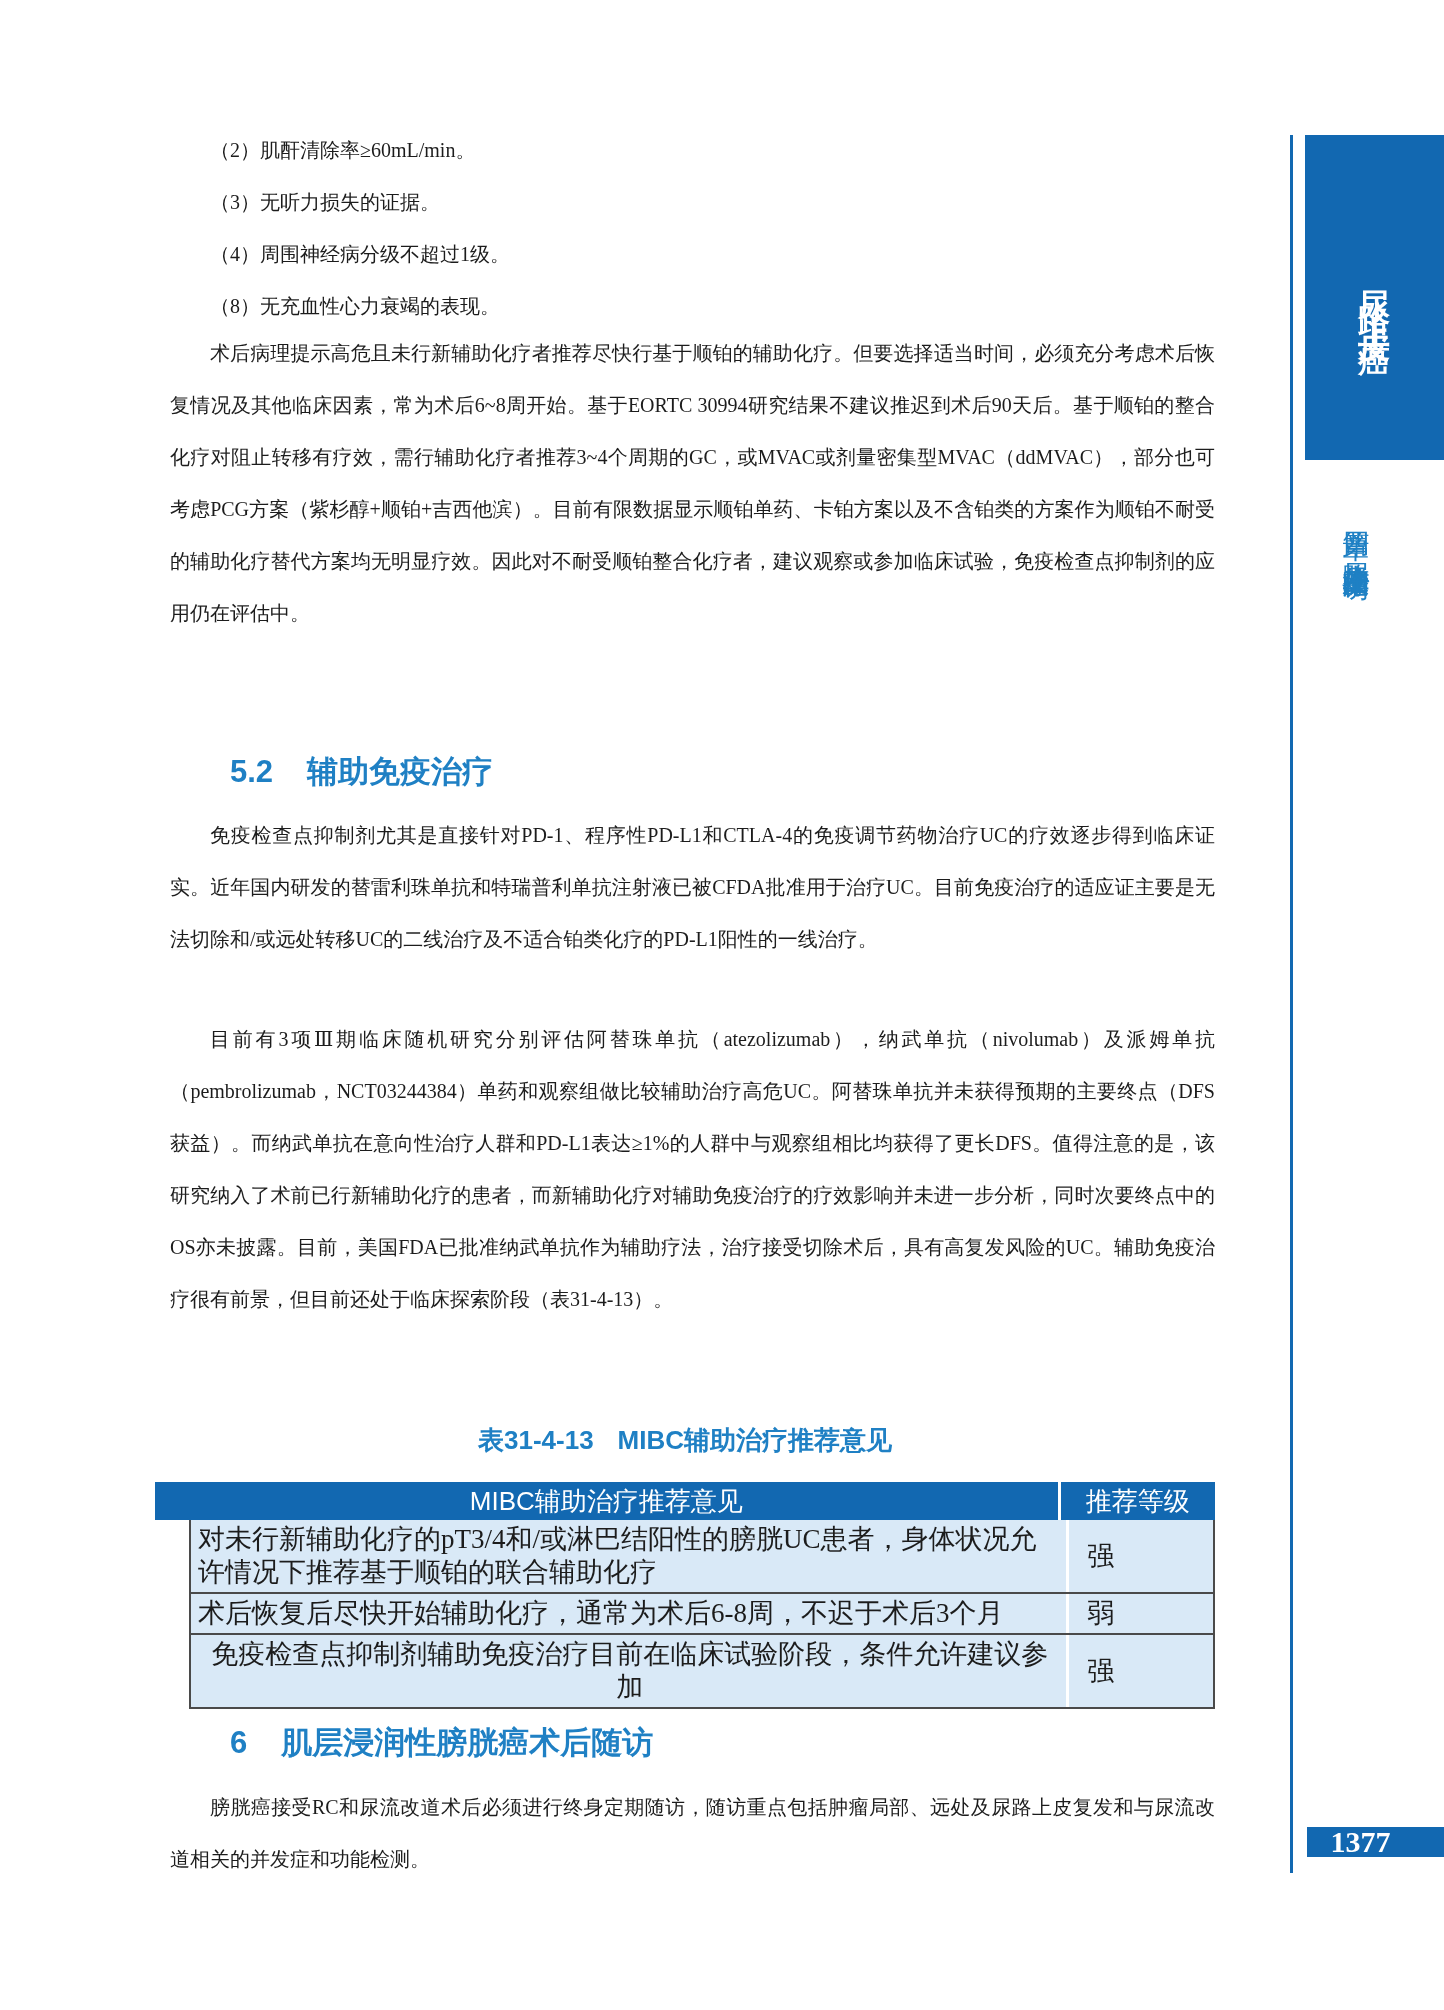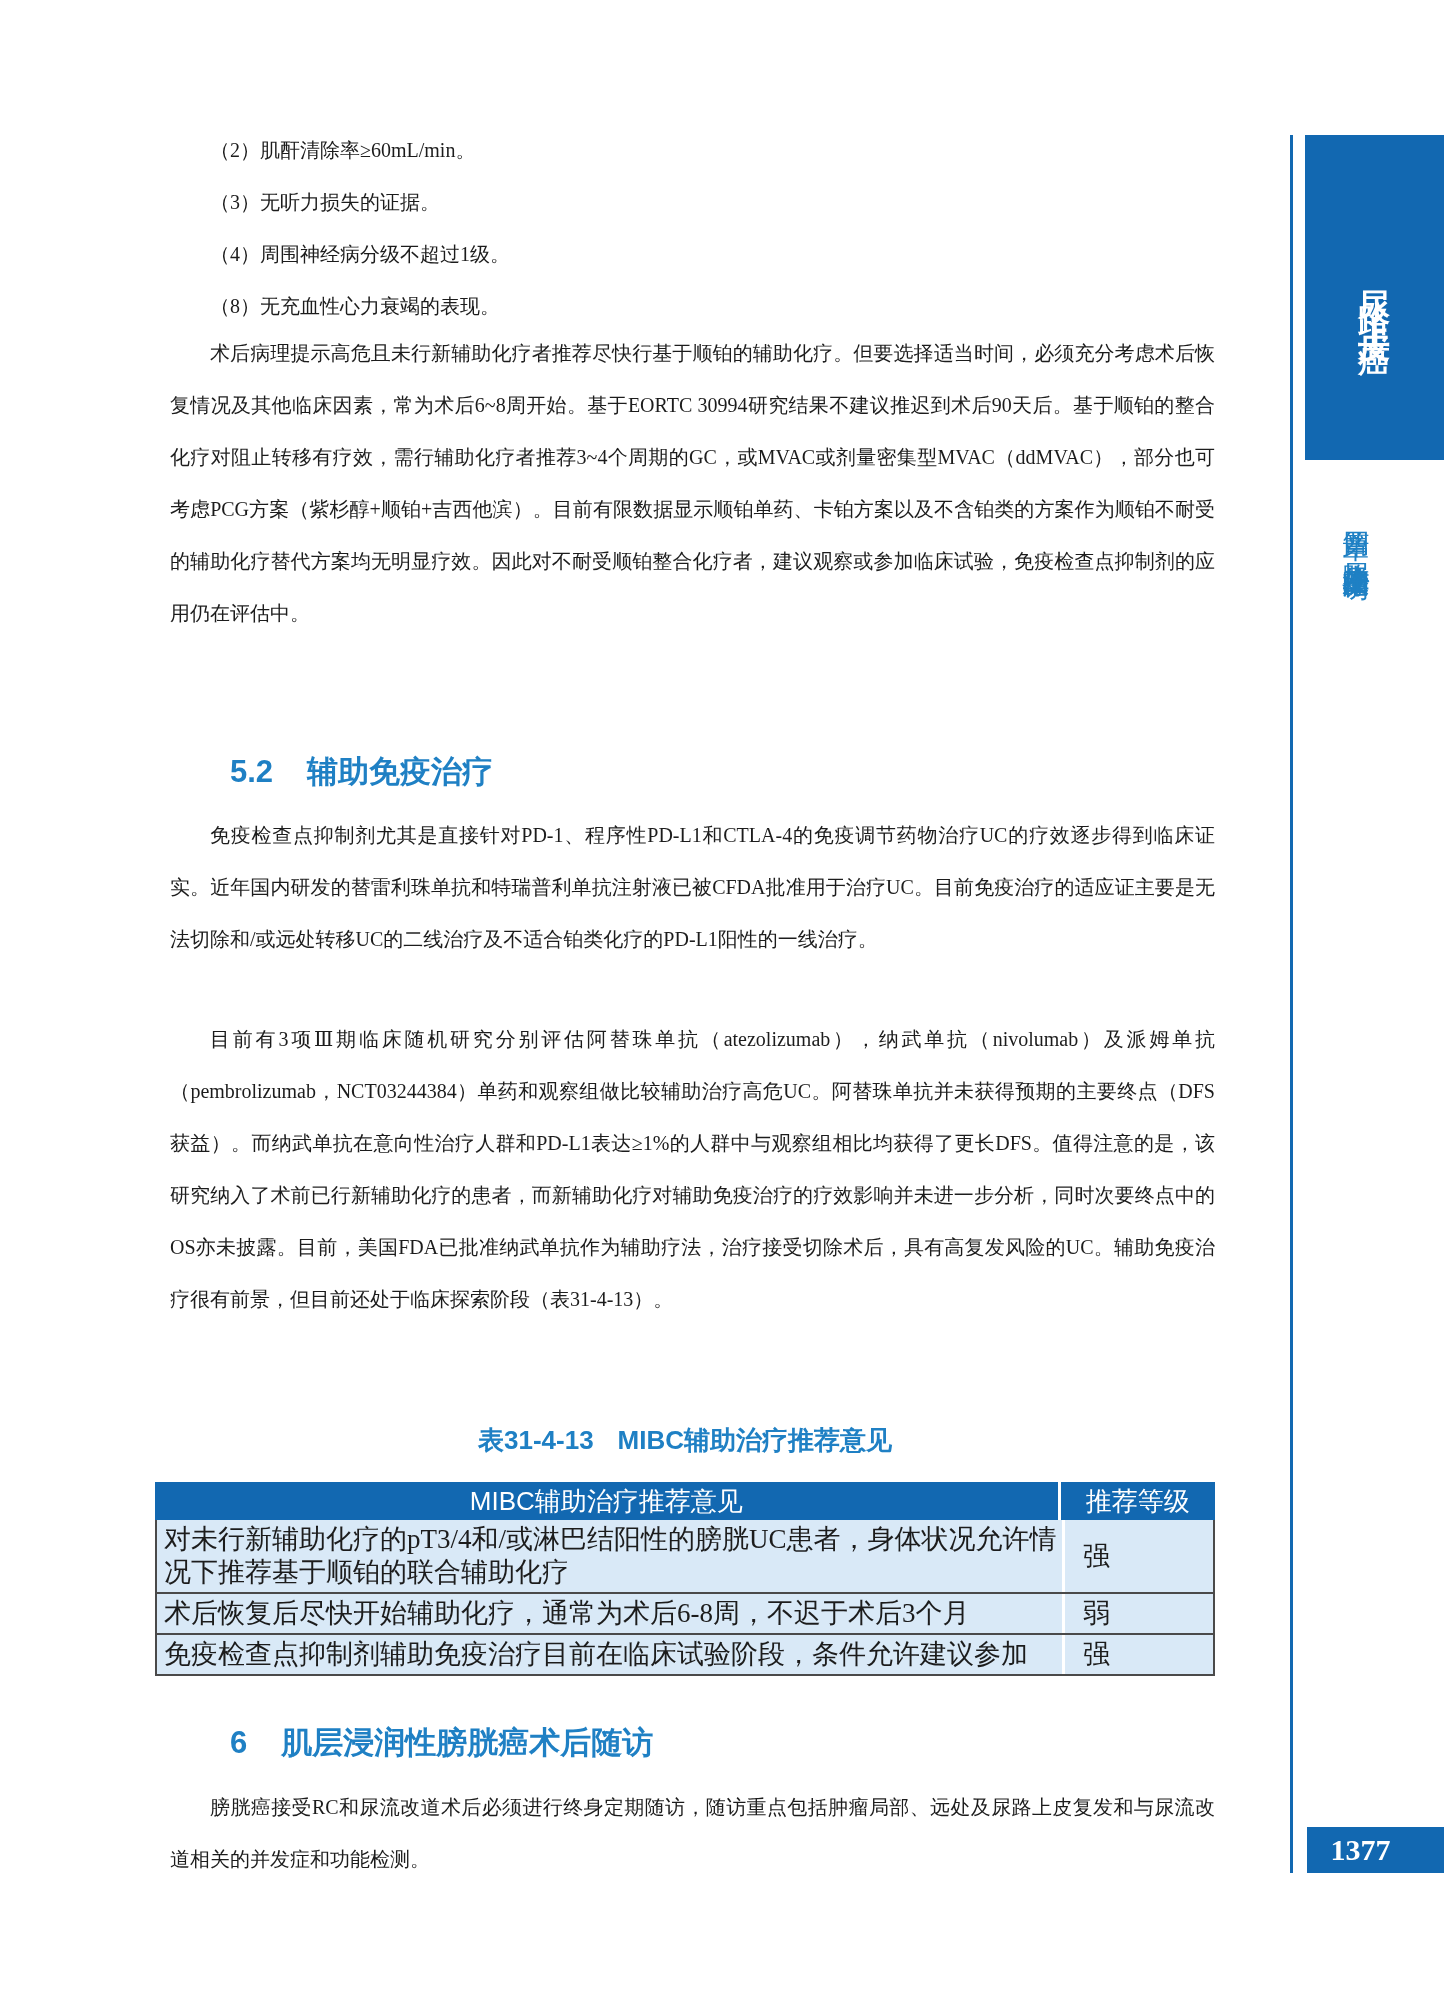--- a/index.html
+++ b/index.html
@@ -65,20 +65,21 @@
   .tbl-header .cell{
     display:flex;align-items:center;justify-content:center;
   }
   .col-left{width:907px;}
   .col-right{width:155px;}
   .col-gap{width:3px;background:#ffffff;}
   .tbl-body{
     border-left:2px solid var(--row-border);
     border-right:2px solid var(--row-border);
     border-bottom:2px solid var(--row-border);
+    margin-left:34px;
   }
   .tbl-row{
     display:flex;
     background:var(--row-bg);
   }
   .tbl-row + .tbl-row{border-top:2px solid var(--row-border);}
   .tbl-row .cell{
     font-size:27px;line-height:33px;
     display:flex;align-items:center;
   }
@@ -117,21 +118,21 @@
     text-orientation:upright;
     font-family:"Liberation Sans","DejaVu Sans",sans-serif;
     font-size:27px;
     letter-spacing:1px;
     color:var(--heading-blue);
     white-space:nowrap;
   }
   .page-num-box{
     position:absolute;
     left:1307px;top:1827px;
-    width:137px;height:46px;
+    width:137px;height:30px;
     background:var(--primary-blue);
     display:flex;align-items:center;justify-content:center;
     padding-right:30px;box-sizing:border-box;
   }
   .page-num{
     font-family:"Liberation Serif","DejaVu Serif",serif;
     font-weight:bold;
     font-size:30px;
     color:#ffffff;
   }

